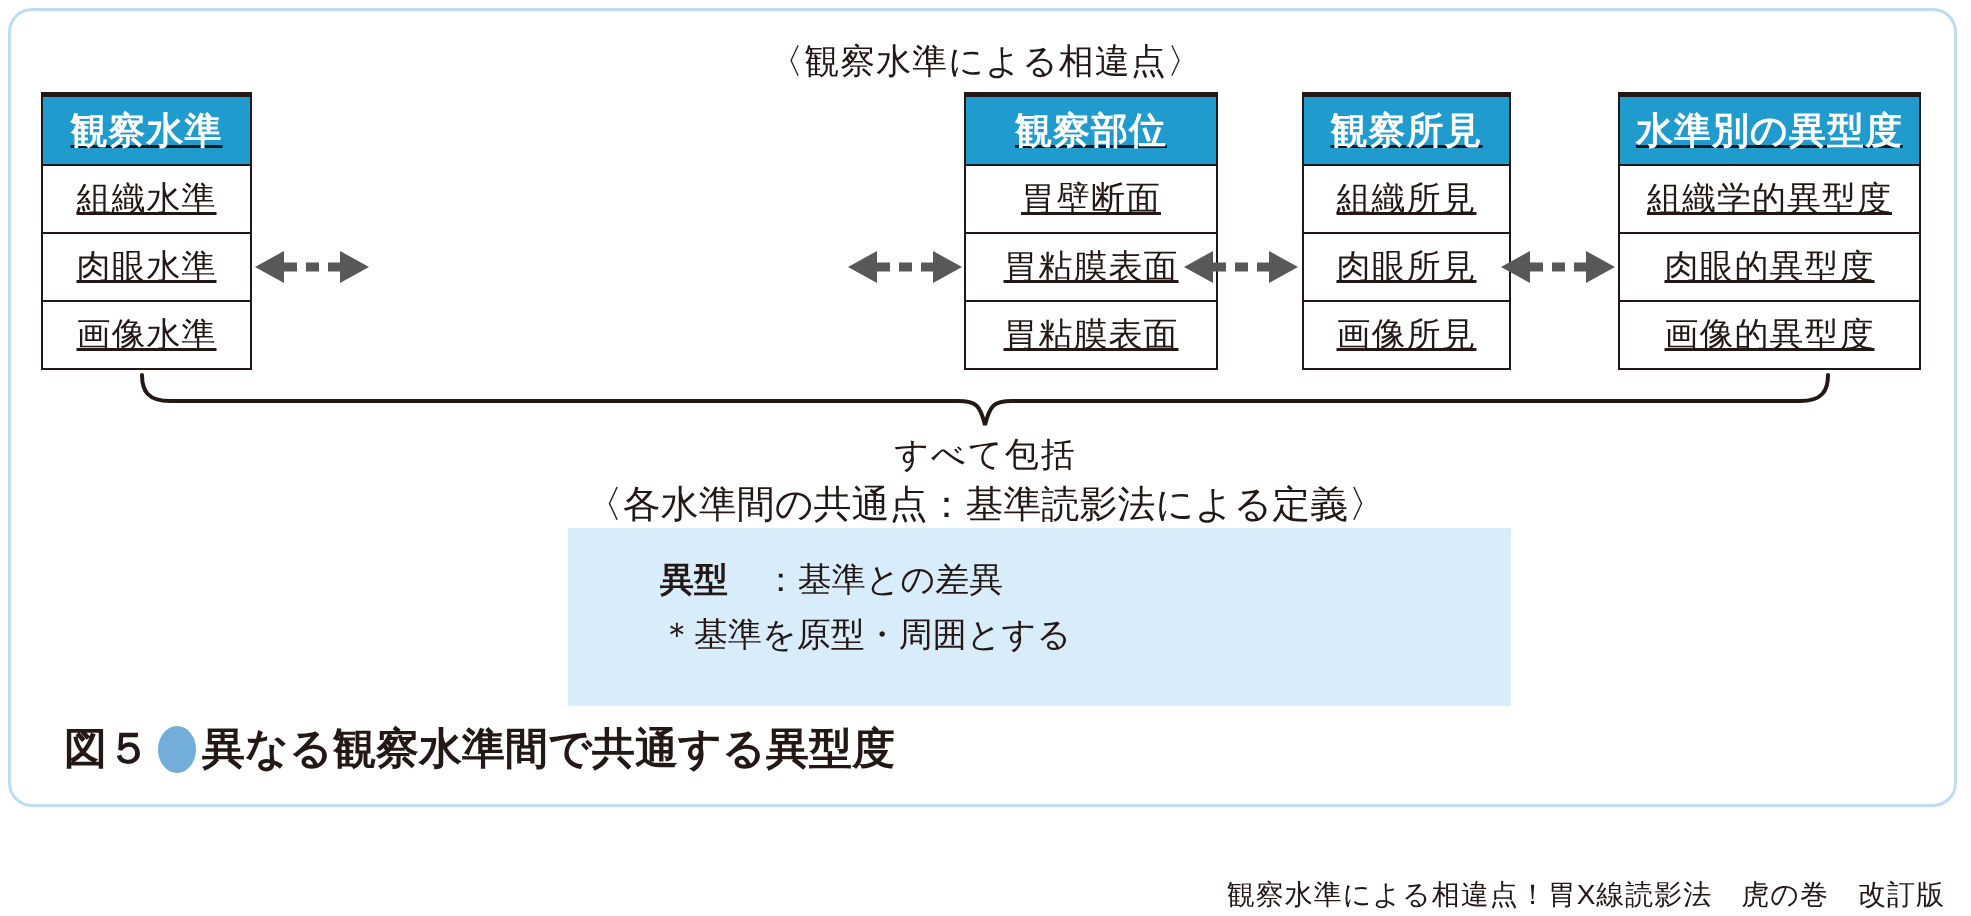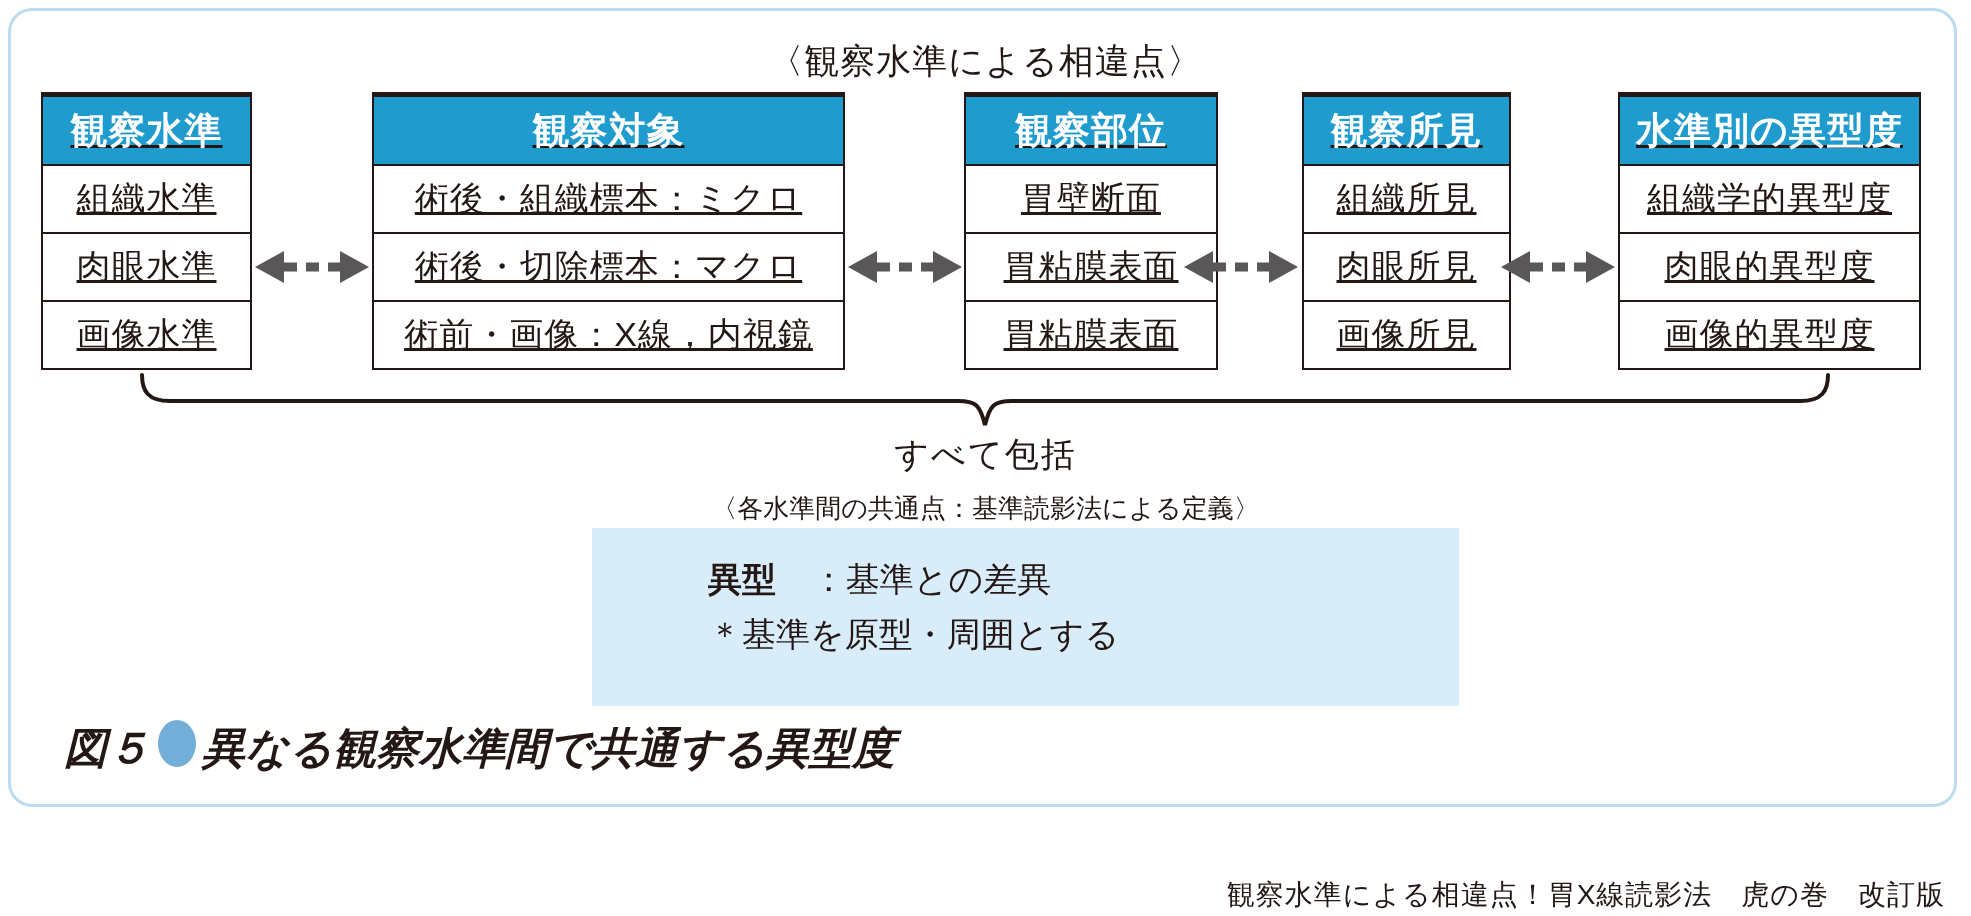--- a/index.html
+++ b/index.html
@@ -23,52 +23,46 @@
       display:flex;align-items:center;justify-content:center;letter-spacing:1px;}
   .td{box-sizing:border-box;height:70px;margin-top:-2px;border:2px solid var(--ink);background:#fff;
       font-size:34px;display:flex;align-items:center;justify-content:center;letter-spacing:1px;white-space:nowrap;text-align:right;}
   .arrow{position:absolute;top:247px;width:116px;height:40px;}
   .arrow polygon{fill:var(--arrow);}
   .arrow line{stroke:var(--arrow);}
   .brace{position:absolute;left:128px;top:371px;width:1714px;height:62px;}
   .brace path{fill:none;stroke:var(--ink);stroke-width:4;stroke-linecap:round;}
   .brace-label{position:absolute;left:0;right:0;top:432px;text-align:center;
       font-size:34px;letter-spacing:2px;}
-  .common-label{position:absolute;left:0;right:0;top:479px;text-align:center;font-size:26px;margin-top:12px;}
-  .defbox{position:absolute;left:568px;top:528px;width:867px;height:178px;
-      background:var(--box-bg);box-sizing:border-box;padding:24px 0 0 116px;margin-left:24px;}
+  .common-label{position:absolute;left:0;right:0;top:479px;text-align:center;font-size:38px;}
+  .defbox{position:absolute;left:568px;top:528px;width:943px;height:178px;
+      background:var(--box-bg);box-sizing:border-box;padding:24px 0 0 92px;}
   .defline{font-size:34px;line-height:55px;white-space:nowrap;}
   .term{display:inline-block;min-width:3.05em;font-weight:bold;}
-  .caption{position:absolute;left:64px;top:720px;display:flex;
-      font-size:43px;font-weight:bold;white-space:nowrap;font-style:italic;}
+  .caption{position:absolute;left:64px;top:720px;display:flex;align-items:center;
+      font-size:43px;font-weight:bold;white-space:nowrap;}
   .cap-bullet{display:inline-block;width:38px;height:47px;border-radius:50%;
       background:var(--bullet);margin:0 6px 0 8px;}
   .credit{position:absolute;right:26px;top:876px;font-size:28px;letter-spacing:1px;white-space:nowrap;}
 </style>
 </head>
 <body>
 
 <div class="canvas">
   <div class="frame"></div>
 
   <div class="diagram-title">〈観察水準による相違点〉</div>
 
   <div class="dtable" style="left:41px;width:211px">
     <div class="th">観察水準</div>
     <div class="td">組織水準</div>
     <div class="td">肉眼水準</div>
     <div class="td">画像水準</div>
   </div>
 
-  <div class="dtable" style="left:372px;width:473px">
-    <div class="th">観察対象</div>
-    <div class="td">術後・組織標本：ミクロ</div>
-    <div class="td">術後・切除標本：マクロ</div>
-    <div class="td">術前・画像：X線，内視鏡</div>
-  </div>
 
   <div class="dtable" style="left:964px;width:254px">
     <div class="th">観察部位</div>
     <div class="td">胃壁断面</div>
     <div class="td">胃粘膜表面</div>
     <div class="td">胃粘膜表面</div>
   </div>
 
   <div class="dtable" style="left:1302px;width:209px">
     <div class="th">観察所見</div>

